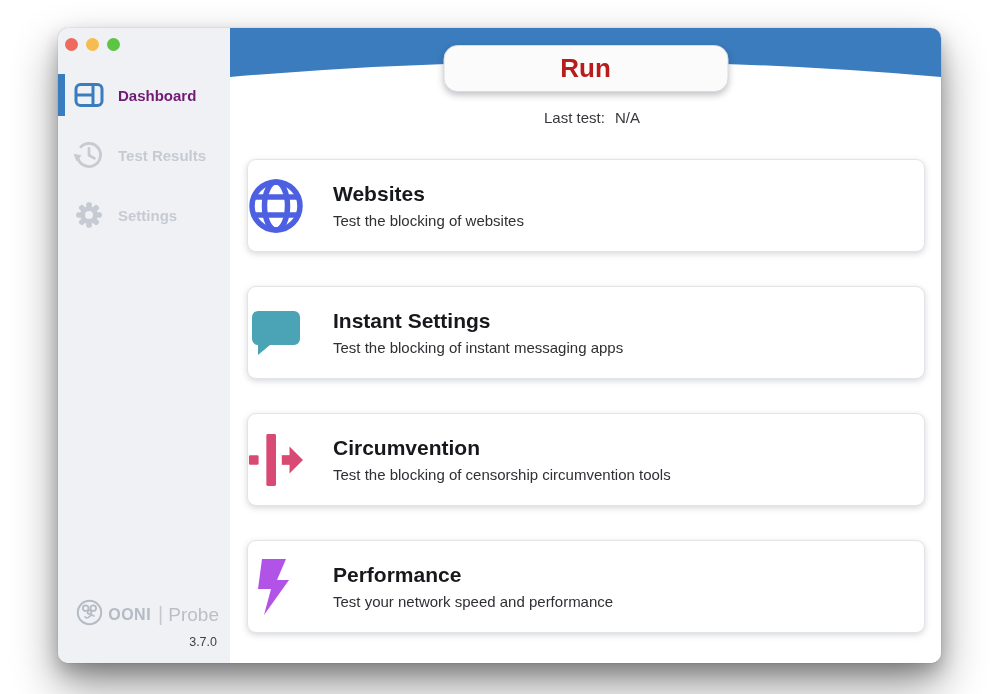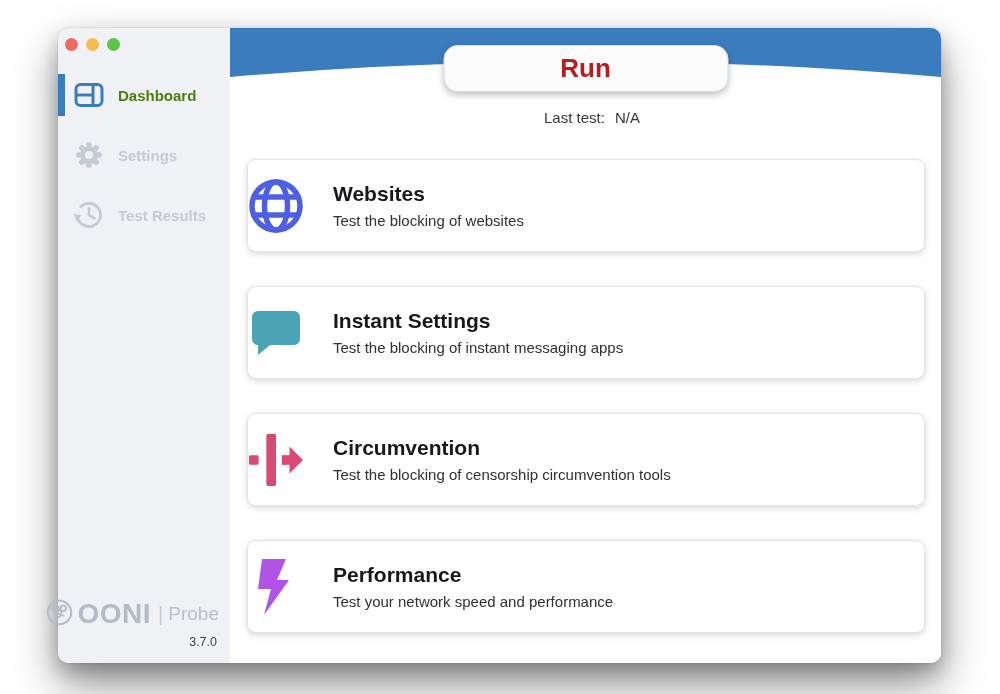--- a/index.html
+++ b/index.html
@@ -22,31 +22,31 @@
   .dot-close   { background:#ee6a5f; }
   .dot-minimize{ background:#f5bd4f; }
   .dot-zoom    { background:#5ec444; }
 
   .nav { margin-top:22px; }
   .nav-item {
     position:relative; height:44px; margin-bottom:16px;
     display:flex; align-items:center; gap:13px; padding-left:15px;
     color:#c6cbd3; font-size:15px; font-weight:600; cursor:default;
   }
-  .nav-item.active { color:#4d7c0f; }
+  .nav-item.active { color:#701a75; }
   .nav-item.active .active-bar {
     position:absolute; left:0; top:1px; width:7px; height:42px; background:#3a7dbe;
   }
   .nav-icon { width:32px; height:32px; display:flex; align-items:center; justify-content:center; }
 
   .sidebar-footer {
     position:absolute; right:11px; bottom:14px; text-align:right;
   }
   .logo-row { display:flex; align-items:center; gap:5px; justify-content:flex-end; }
-  .logo-ooni  { font-size:28px; font-weight:800; color:#b4bbc5; letter-spacing:.5px; }
+  .logo-ooni  { font-size:16px; font-weight:800; color:#b4bbc5; letter-spacing:.5px; }
   .logo-pipe  { font-size:20px; font-weight:300; color:#c4c9d1; margin-left:2px;}
   .logo-probe { font-size:19px; font-weight:400; color:#b9bfc9; }
   .version { margin-top:5px; font-size:12.5px; color:#3d3f44; padding-right:2px; }
 
   
   .content {
     flex:1; background:#ffffff; border-radius:0 10px 10px 0;
     position:relative; overflow:hidden;
   }
   .header-curve { display:block; width:100%; height:50px; }
@@ -92,48 +92,48 @@
       <div class="nav-item active">
         <div class="active-bar"></div>
         <span class="nav-icon">
           <svg width="30" height="26" viewBox="0 0 30 26" fill="none" stroke="#3a7dbe" stroke-width="3">
             <rect x="2" y="2.5" width="26" height="21" rx="4.5"></rect>
             <line x1="3" y1="13" x2="19" y2="13"></line>
             <line x1="19" y1="3.5" x2="19" y2="22.5"></line>
           </svg>
         </span>
         <span>Dashboard</span>
+      </div>
+
+      <div class="nav-item">
+        <span class="nav-icon">
+          <svg width="32" height="32" viewBox="0 0 36 36">
+            <path d="M8.8 8.8 A13 13 0 1 1 5.2 20.3" fill="none" stroke="#c6cbd3" stroke-width="3.2" stroke-linecap="round"></path>
+            <path d="M0.6 16.6 L9.6 18.2 L4.1 25.4 Z" fill="#c6cbd3"></path>
+            <path d="M18 10.5 V18.3 L24.2 21.8" fill="none" stroke="#c6cbd3" stroke-width="3" stroke-linecap="round" stroke-linejoin="round"></path>
+          </svg>
+        </span>
+        <span>Test Results</span>
       </div>
 
       <div class="nav-item">
         <span class="nav-icon">
           <svg width="34" height="34" viewBox="0 0 40 40">
             <g fill="#c6cbd3">
               <rect x="16.5" y="4" width="7" height="32" rx="2.5"></rect>
               <rect x="16.5" y="4" width="7" height="32" rx="2.5" transform="rotate(45 20 20)"></rect>
               <rect x="16.5" y="4" width="7" height="32" rx="2.5" transform="rotate(90 20 20)"></rect>
               <rect x="16.5" y="4" width="7" height="32" rx="2.5" transform="rotate(135 20 20)"></rect>
               <circle cx="20" cy="20" r="11"></circle>
             </g>
             <circle cx="20" cy="20" r="5" fill="#f0f1f4"></circle>
           </svg>
         </span>
         <span>Settings</span>
       </div>
-
-      <div class="nav-item">
-        <span class="nav-icon">
-          <svg width="32" height="32" viewBox="0 0 36 36">
-            <path d="M8.8 8.8 A13 13 0 1 1 5.2 20.3" fill="none" stroke="#c6cbd3" stroke-width="3.2" stroke-linecap="round"></path>
-            <path d="M0.6 16.6 L9.6 18.2 L4.1 25.4 Z" fill="#c6cbd3"></path>
-            <path d="M18 10.5 V18.3 L24.2 21.8" fill="none" stroke="#c6cbd3" stroke-width="3" stroke-linecap="round" stroke-linejoin="round"></path>
-          </svg>
-        </span>
-        <span>Test Results</span>
-      </div>
     </div>
 
     <div class="sidebar-footer">
       <div class="logo-row">
         <span>
           <svg width="27" height="27" viewBox="0 0 30 30" fill="none" stroke="#b4bbc5" stroke-width="2">
             <circle cx="15" cy="15" r="13" stroke-width="2.2"></circle>
             <circle cx="10.8" cy="10.2" r="3.1"></circle>
             <circle cx="19.2" cy="10.2" r="3.1"></circle>
             <circle cx="15" cy="14.6" r="2.1"></circle>

